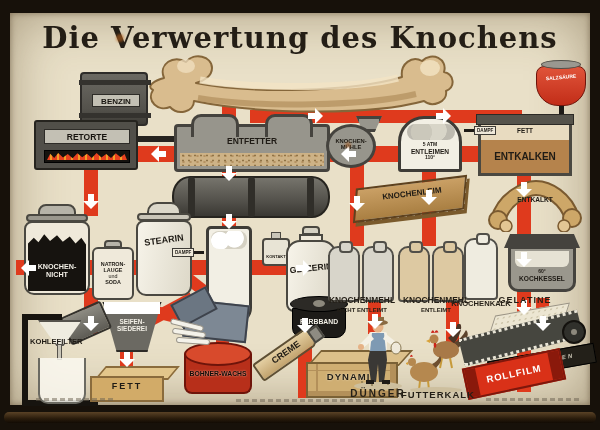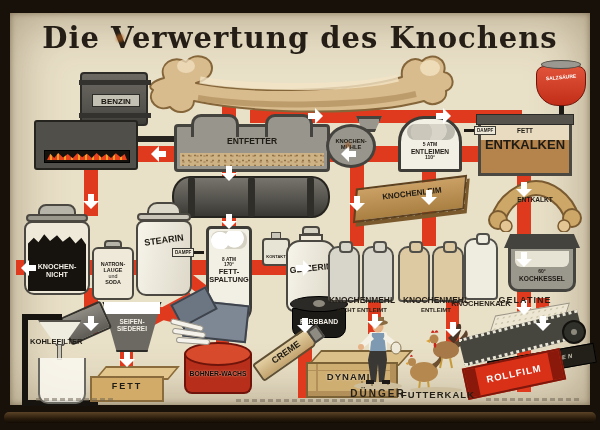--- a/index.html
+++ b/index.html
@@ -69,21 +69,21 @@
     background:radial-gradient(circle at 30% 50%,#cbc8bb 30%,transparent 32%),radial-gradient(circle at 60% 40%,#d8d5c8 35%,transparent 37%),#bdbab0}
   #entleimen .lb{position:absolute;left:0;top:23px;width:100%;font-size:5px}
   #entleimen .lb b{display:block;font-size:6.6px}
   .dampf{position:absolute;z-index:3;display:flex;align-items:center}
   .dampf .pipe{width:10px;height:3px;background:#1d1a16}
   .dampf .tag{border:1px solid #3e3c37;background:#efe9da;font-size:4.6px;font-weight:bold;color:#1d1a16;padding:0 2px;line-height:7px}
   #fetttank{left:478px;top:114px;width:94px;height:62px;border:3px solid #4a4841;background:#b5834c}
   #fetttank .rim{position:absolute;left:-5px;top:-3px;width:98px;height:11px;background:#55534b;border:1px solid #2c2a26}
   #fetttank .fett{position:absolute;left:0;top:8px;width:88px;height:15px;background:#e8dbc0}
   #fetttank .lb1{position:absolute;left:0;top:10px;width:100%;font-size:6.4px}
-  #fetttank .lb2{position:absolute;left:0;top:21px;width:100%;font-size:13px}
+  #fetttank .lb2{position:absolute;left:0;top:34px;width:100%;font-size:10px}
   #kfett{left:172px;top:176px;width:158px;height:42px;background:linear-gradient(#76746c,#504e48 65%,#3a3833);
     border:2px solid #26241f;border-radius:18px/20px}
   #kfett .ring{position:absolute;top:-1px;width:7px;height:40px;background:#302e29;border-radius:3px}
   #kfett .lb{position:absolute;left:0;top:13px;width:100%;font-size:9px;color:#14110d;text-shadow:0 0 3px #d8d4c6,0 0 2px #d8d4c6}
   #leim{left:354px;top:174px;width:116px;height:52px}
   #leim .slab{position:absolute;left:0;top:8px;width:112px;height:34px;background:linear-gradient(#caa065,#a97f42);
     border:2px solid #5e421f;transform:rotate(-7deg) skewX(-12deg);box-shadow:3px 4px 0 #7a5a2c}
   #leim .lb{position:absolute;left:4px;top:16px;width:108px;font-size:8px;transform:rotate(-7deg)}
   #entkalkt{left:486px;top:180px;width:98px;height:52px}
   #entkalkt .lb{position:absolute;left:0;top:16px;width:100%;font-size:6.6px}
@@ -326,20 +326,21 @@
       <ellipse cx="300" cy="18" rx="10" ry="8" fill="#f2e3c4" opacity=".8"></ellipse>
       <ellipse cx="56" cy="16" rx="9" ry="7" fill="#f2e3c4" opacity=".7"></ellipse>
     </svg>
   </div>
 
   <div class="m" id="benzin">
     <div class="plate">BENZIN</div>
   </div>
 
   <div class="m" id="retorte">
+    <div class="plate">RETORTE</div>
     <div class="flames">
         <i></i>
       </div>
   </div>
 
   <div class="m" id="salz">
     <div class="pole"></div>
     <div class="bowl"></div>
     <div class="lid"></div>
     <div class="lb">SALZSÄURE</div>
@@ -422,26 +423,20 @@
 
   <div class="m" id="stearin">
     <div class="lid"></div>
     <div class="rim"></div>
     <div class="jar"></div>
     <div class="lb">STEARIN</div>
   </div>
 
   <div class="m" id="spalt">
     <div class="foam"></div>
-    <div class="lb">
-      <span>8 ATM</span><br>
-      <span>170°</span>
-      <b>FETT-</b>
-      <b>SPALTUNG</b>
-    </div>
   </div>
   <div class="dampf" style="left:172px;top:248px">
     <span class="tag">DAMPF</span>
     <span class="pipe"></span>
   </div>
 
   <div class="m" id="kontakt">
     <div class="lid"></div>
     <div class="jar">
       <div class="lb">KONTAKT</div>

